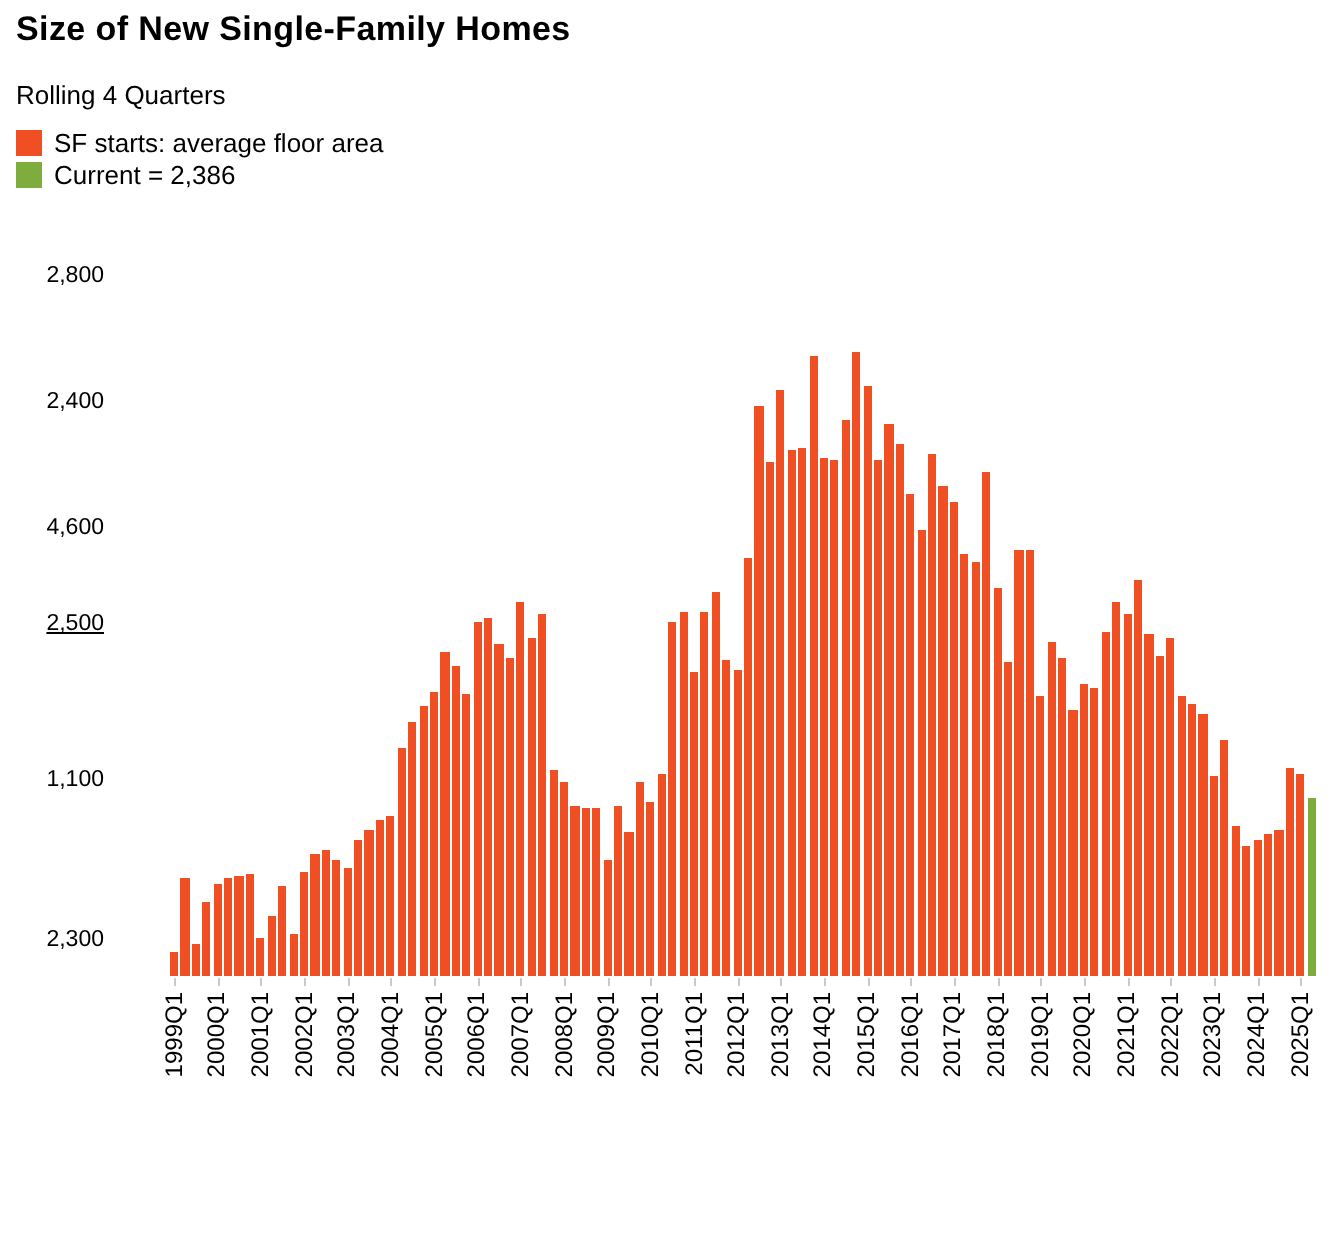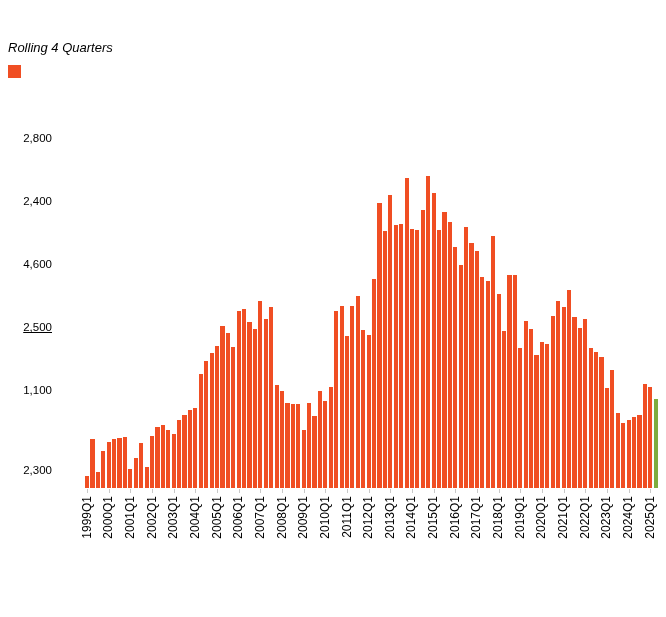--- a/index.html
+++ b/index.html
@@ -11,21 +11,20 @@
     color:#000;
     overflow:hidden;
   }
   .title{
     position:absolute;left:8px;top:5px;
     font-size:17px;font-weight:bold;letter-spacing:.2px;
   }
   .subtitle{
     position:absolute;left:8px;top:40px;
     font-size:13px;
-    font-style:italic;
   }
   .legend{position:absolute;left:8px;top:63px;}
   .legend-row{display:flex;align-items:center;height:16px;}
   .swatch{width:13px;height:13px;margin-right:6px;flex:0 0 auto;}
   .legend-label{font-size:13px;white-space:nowrap;}
   .ylab{
     position:absolute;left:0;width:52px;
     text-align:right;font-size:11.5px;line-height:12px;
   }
   .bar{position:absolute;}
@@ -37,32 +36,38 @@
   }
   .source{
     position:absolute;left:8px;top:589px;
     font-size:11.5px;color:#111;
   }
 </style>
 </head>
 <body>
 
 <div id="stage">
+  <div class="title">Size of New Single-Family Homes</div>
   <div class="subtitle">Rolling 4 Quarters</div>
 
   <div class="legend">
     <div class="legend-row">
       <span class="swatch" id="swatch-series" style="background: rgb(240, 78, 35);"></span>
+      <span class="legend-label">SF starts: average floor area</span>
+    </div>
+    <div class="legend-row">
+      <span class="swatch" id="swatch-current" style="background: rgb(126, 173, 62);"></span>
+      <span class="legend-label">Current = 2,386</span>
     </div>
   </div>
 
   <div id="yaxis">
       <div class="ylab" style="top: 464px;">2,300</div>
       <div class="ylab" style="top: 384px;">1,100</div>
-      <div class="ylab" style="top: 321px; text-decoration: underline;">2,500</div>
+      <div class="ylab" style="top: 306px; text-decoration: underline;">2,500</div>
       <div class="ylab" style="top: 258px;">4,600</div>
       <div class="ylab" style="top: 195px;">2,400</div>
       <div class="ylab" style="top: 132px;">2,800</div>
     </div>
   <div id="plot">
       <div class="bar" style="left: 85px; width: 4.15px; top: 476.31px; height: 11.69px; background: rgb(240, 78, 35);"></div>
       <div class="bar" style="left: 90.4153px; width: 4.15px; top: 439.14px; height: 48.86px; background: rgb(240, 78, 35);"></div>
       <div class="bar" style="left: 95.8306px; width: 4.15px; top: 471.9px; height: 16.1px; background: rgb(240, 78, 35);"></div>
       <div class="bar" style="left: 101.246px; width: 4.15px; top: 451.11px; height: 36.89px; background: rgb(240, 78, 35);"></div>
       <div class="bar" style="left: 106.661px; width: 4.15px; top: 441.66px; height: 46.34px; background: rgb(240, 78, 35);"></div>

